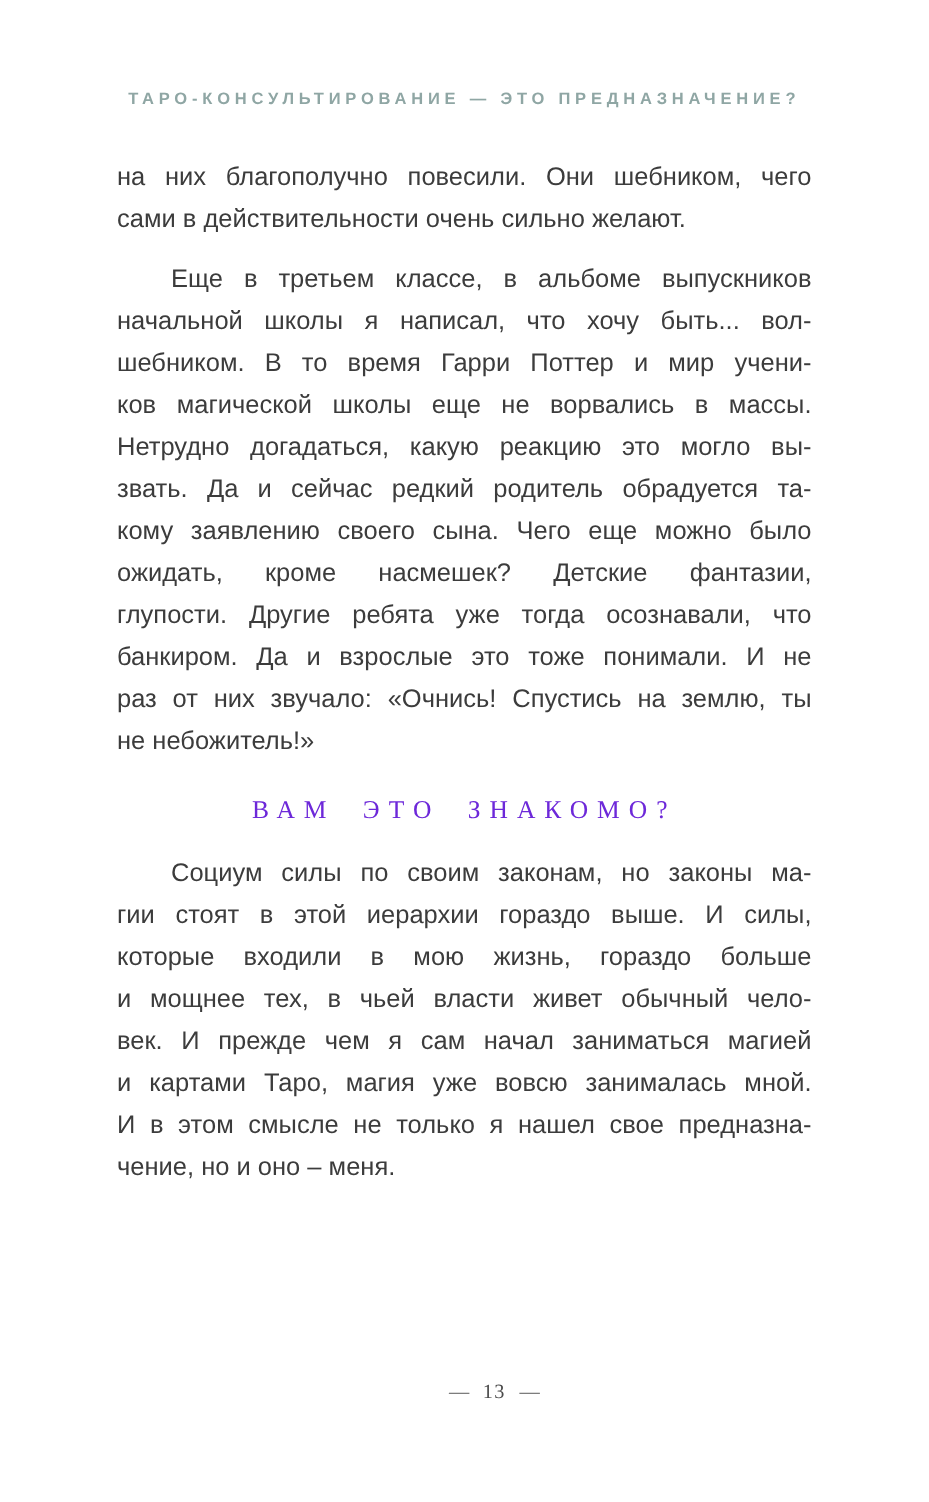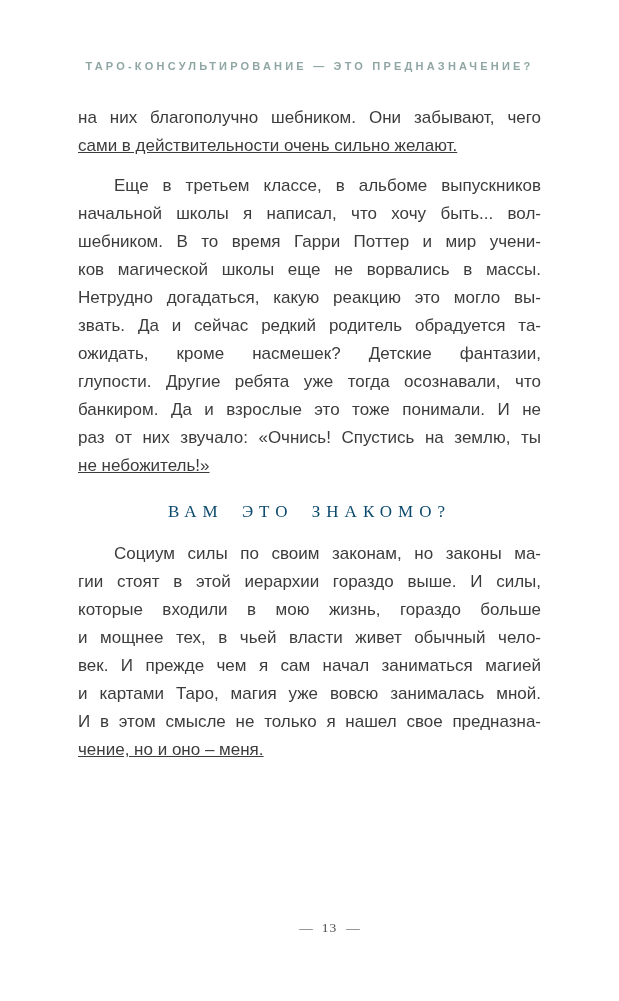--- a/index.html
+++ b/index.html
@@ -40,34 +40,33 @@
   }
   .para {
     margin: 0 0 12px 0;
   }
   .para .line {
     text-align: justify;
     text-align-last: justify;
   }
   .para .line.last {
     text-align-last: left;
-    text-decoration: underline;
   }
   .para.indent .line:first-child {
     text-indent: 36px;
   }
   .section-heading {
     margin: 18px 0 14px 0;
     text-align: center;
     font-family: "Liberation Serif", serif;
     font-size: 17px;
     font-weight: 400;
     letter-spacing: 6px;
     word-spacing: 8px;
-    color: #0c4a6e;
+    color: #6d28d9;
     line-height: 28px;
     white-space: nowrap;
   }
   .page-footer {
     position: absolute;
     top: 920px;
     left: 0;
     right: 0;
     text-align: center;
     font-family: "Liberation Serif", serif;
@@ -87,30 +86,31 @@
 </style>
 </head>
 <body>
 
 <div class="page">
 
   <div class="running-head">ТАРО-КОНСУЛЬТИРОВАНИЕ — ЭТО ПРЕДНАЗНАЧЕНИЕ?</div>
 
   <div class="body-text">
       <div class="para">
-        <div class="line">на них благополучно шебником. Они забывают, чего</div>
+        <div class="line">на них благополучно повесили. Они шебником, чего</div>
         <div class="line last">сами в действительности очень сильно желают.</div>
       </div>
       <div class="para indent">
         <div class="line">Еще в третьем классе, в альбоме выпускников</div>
         <div class="line">начальной школы я написал, что хочу быть... вол-</div>
         <div class="line">шебником. В то время Гарри Поттер и мир учени-</div>
         <div class="line">ков магической школы еще не ворвались в массы.</div>
         <div class="line">Нетрудно догадаться, какую реакцию это могло вы-</div>
         <div class="line">звать. Да и сейчас редкий родитель обрадуется та-</div>
+        <div class="line">кому заявлению своего сына. Чего еще можно было</div>
         <div class="line">ожидать, кроме насмешек? Детские фантазии,</div>
         <div class="line">глупости. Другие ребята уже тогда осознавали, что</div>
         <div class="line">банкиром. Да и взрослые это тоже понимали. И не</div>
         <div class="line">раз от них звучало: «Очнись! Спустись на землю, ты</div>
         <div class="line last">не небожитель!»</div>
       </div>
       <div class="section-heading">ВАМ ЭТО ЗНАКОМО?</div>
       <div class="para indent">
         <div class="line">Социум силы по своим законам, но законы ма-</div>
         <div class="line">гии стоят в этой иерархии гораздо выше. И силы,</div>

